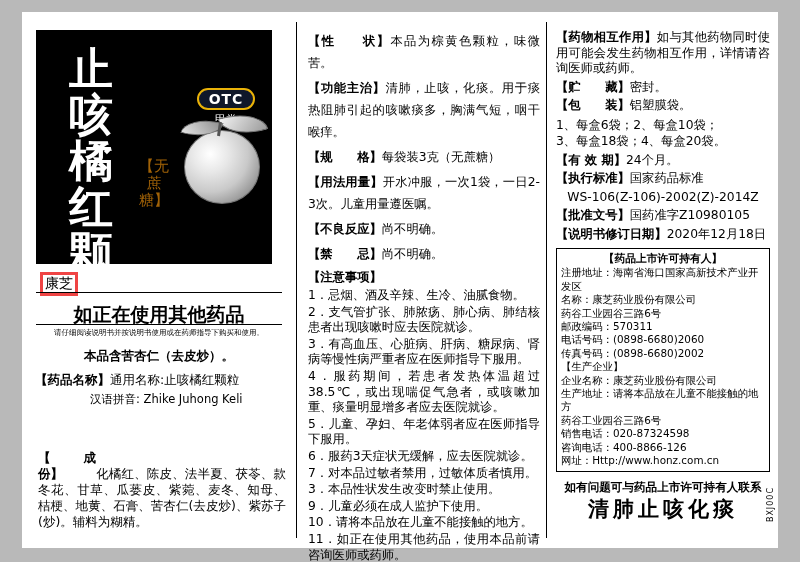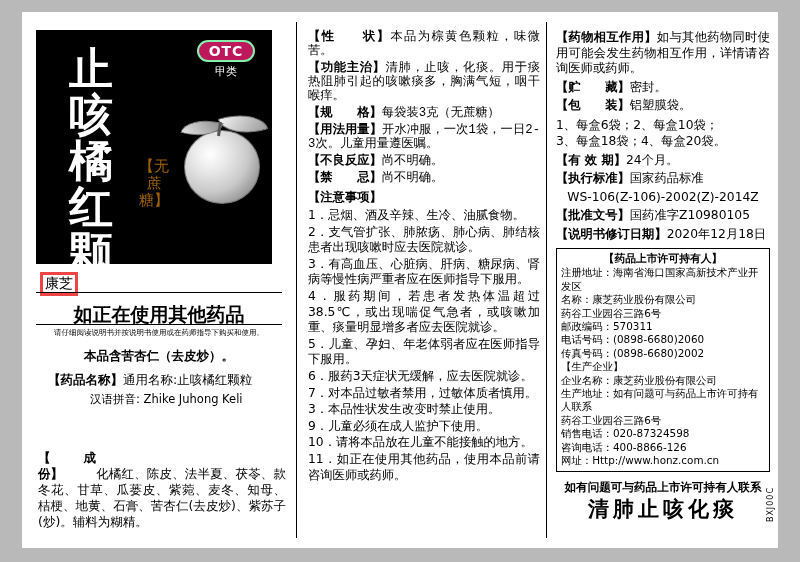--- a/index.html
+++ b/index.html
@@ -11,21 +11,21 @@
   
   .vline{position:absolute;top:10px;bottom:10px;width:1px;background:#000;}
 
   
   .left{position:absolute;left:8px;top:8px;width:262px;height:520px;}
   .black-box{position:absolute;left:6px;top:10px;width:236px;height:234px;background:#000;}
   .title-v{position:absolute;left:16px;top:16px;width:78px;color:#fff;font-size:44px;line-height:46px;font-weight:bold;font-family:"DejaVu Sans",sans-serif;letter-spacing:0;}
   .title-v span{display:block;text-align:center;}
   .subtitle-v{position:absolute;left:100px;top:128px;width:36px;color:#a16207;font-size:15px;line-height:17px;text-align:center;}
   .otc{position:absolute;left:146px;top:10px;width:88px;text-align:center;}
-  .otc-oval{display:inline-block;border:2px solid #86efac;border-radius:12px;color:#fff;font-size:14px;font-weight:bold;padding:1px 10px;letter-spacing:1px;background:#be185d;}
+  .otc-oval{display:inline-block;border:2px solid #eab308;border-radius:12px;color:#fff;font-size:14px;font-weight:bold;padding:1px 10px;letter-spacing:1px;background:#0f172a;margin-top:48px;}
   .otc-sub{color:#fff;font-size:11px;margin-top:2px;}
   .fruit{position:absolute;left:132px;top:66px;width:104px;height:120px;}
   .fruit-ball{position:absolute;left:16px;top:34px;width:74px;height:72px;border-radius:50%;
     background:radial-gradient(circle at 34% 32%, #ffffff 0%, #e8e8e8 26%, #c9c9c9 55%, #8f8f8f 82%, #6d6d6d 100%);
     border:1px solid #777;}
   .leaf{position:absolute;left:52px;top:16px;width:44px;height:22px;background:linear-gradient(140deg,#f2f2f2,#9b9b9b);
     border:1px solid #777;border-radius:0 100% 0 100%;transform:rotate(-16deg);}
   .leaf2{position:absolute;left:14px;top:22px;width:38px;height:18px;background:linear-gradient(40deg,#e4e4e4,#8d8d8d);
     border:1px solid #777;border-radius:100% 0 100% 0;transform:rotate(14deg);}
   .stem{position:absolute;left:50px;top:26px;width:3px;height:14px;background:#555;transform:rotate(8deg);}
@@ -38,21 +38,21 @@
 
   .lrow{position:absolute;font-size:12.5px;line-height:15px;}
   .lbl{font-weight:bold;}
   .pinyin{position:absolute;left:60px;top:372px;font-size:11.5px;}
 
   .ingred{position:absolute;left:8px;top:398px;width:248px;font-size:12.5px;line-height:16px;text-align:justify;margin-top:32px;}
   .ingred .hang{display:inline-block;width:58px;font-weight:bold;}
 
   
   .mid{position:absolute;left:286px;top:18px;width:232px;}
-  .mrow{font-size:12.3px;line-height:14px;margin-bottom:3px;text-align:justify;font-family:Liberation Mono, monospace;}
+  .mrow{font-size:12.3px;line-height:22px;margin-bottom:3px;text-align:justify;}
   .mk{font-weight:bold;}
   .notice-title{font-weight:bold;font-size:12.3px;margin:4px 0 2px;}
   .nlist{font-size:12.3px;line-height:15.6px;}
   .nlist div{margin-bottom:1px;text-align:justify;}
 
   
   .right{position:absolute;left:534px;top:18px;width:214px;}
   .rrow{font-size:12.3px;line-height:15.5px;margin-bottom:3px;text-align:justify;}
   .pkg{font-size:12.3px;line-height:16px;}
   .holder-box{border:1px solid #000;margin-top:6px;padding:3px 4px;font-size:10.4px;line-height:13.4px;}
@@ -99,21 +99,21 @@
         </div>
 
         <div class="kz-logo">康芝</div>
         <div class="hrule" style="top:272px;"></div>
         <div class="doc-title">如正在使用其他药品</div>
         <div class="hrule" style="top:304px;"></div>
 
         <div class="warn">请仔细阅读说明书并按说明书使用或在药师指导下购买和使用。</div>
         <div class="bold-note">本品含苦杏仁（去皮炒）。</div>
 
-        <div class="lrow" style="left:18px;top:352px;width:248px;">
+        <div class="lrow" style="left:5px;top:352px;width:248px;">
           <span class="lbl">【药品名称】</span><span>通用名称:</span><span>止咳橘红颗粒</span>
         </div>
         <div class="pinyin">
           <span>汉语拼音:</span>
           <span>Zhike Juhong Keli</span>
         </div>
 
         <div class="ingred">
           <span class="hang">【成　　份】</span><span>化橘红、陈皮、法半夏、茯苓、款冬花、甘草、瓜蒌皮、紫菀、麦冬、知母、桔梗、地黄、石膏、苦杏仁(去皮炒)、紫苏子(炒)。辅料为糊精。</span>
         </div>
@@ -162,21 +162,21 @@
         <div class="holder-box">
           <span class="hh">【药品上市许可持有人】</span>
           <div>注册地址：海南省海口国家高新技术产业开发区</div>
           <div>名称：康芝药业股份有限公司</div>
           <div>药谷工业园谷三路6号</div>
           <div>邮政编码：570311</div>
           <div>电话号码：(0898-6680)2060</div>
           <div>传真号码：(0898-6680)2002</div>
           <div>【生产企业】</div>
           <div>企业名称：康芝药业股份有限公司</div>
-          <div>生产地址：如有问题可与药品上市许可持有人联系</div>
+          <div>生产地址：请将本品放在儿童不能接触的地方</div>
           <div>药谷工业园谷三路6号</div>
           <div>销售电话：020-87324598</div>
           <div>咨询电话：400-8866-126</div>
           <div>网址：Http://www.honz.com.cn</div>
         </div>
 
         <div class="contact">如有问题可与药品上市许可持有人联系</div>
 
         <div class="slogan">
           <span class="sp">清</span><span class="sp">肺</span><span class="sp">止</span><span class="sp">咳</span><span class="sp">化</span><span class="sp">痰</span>

